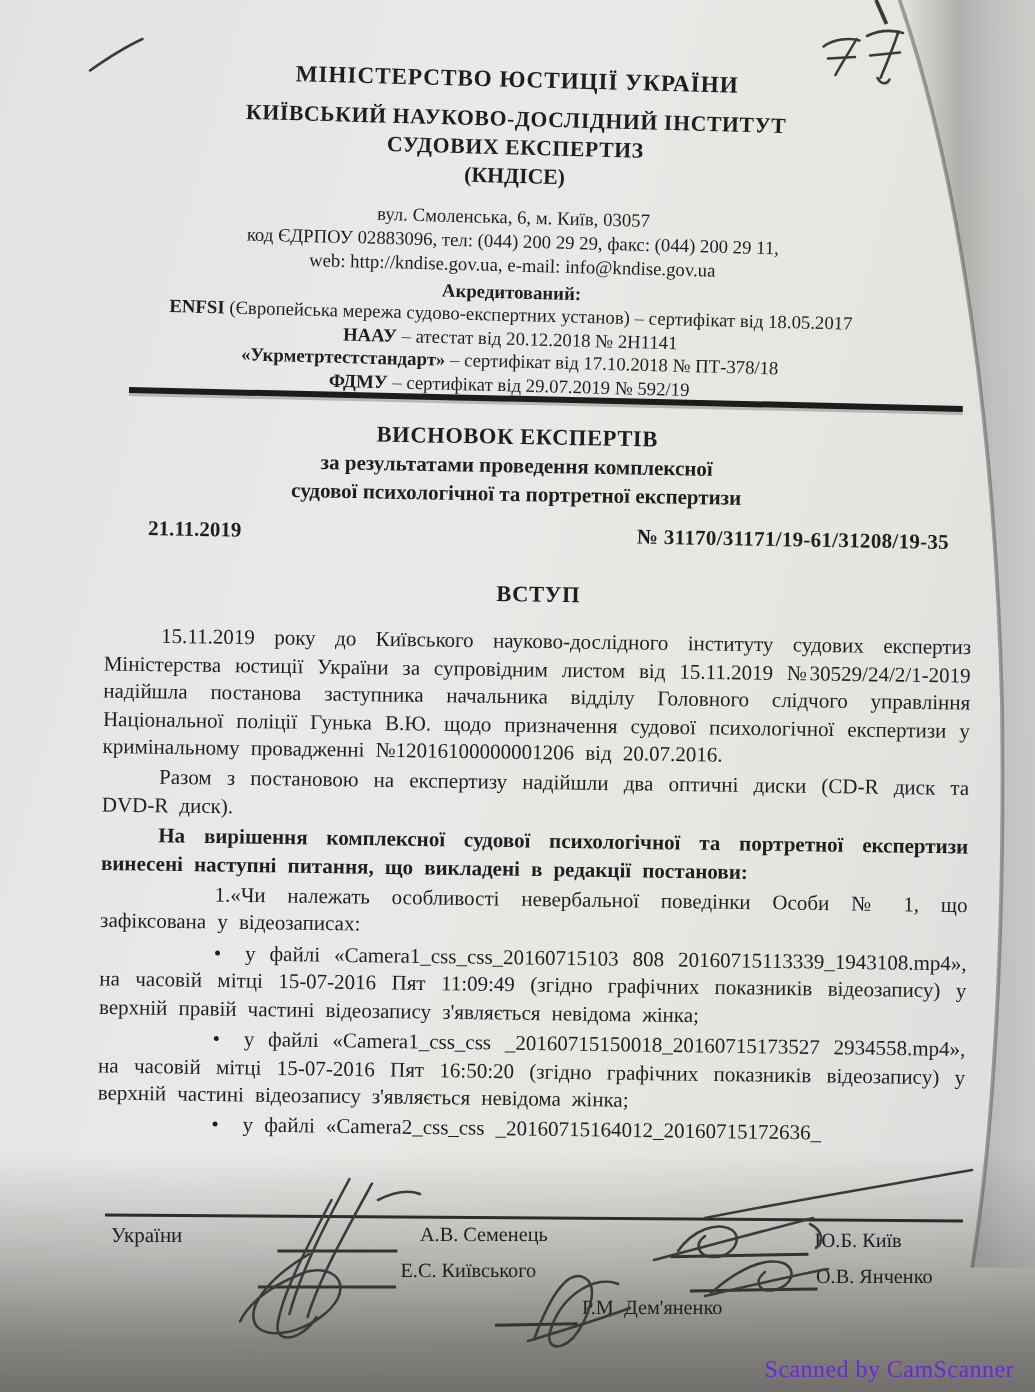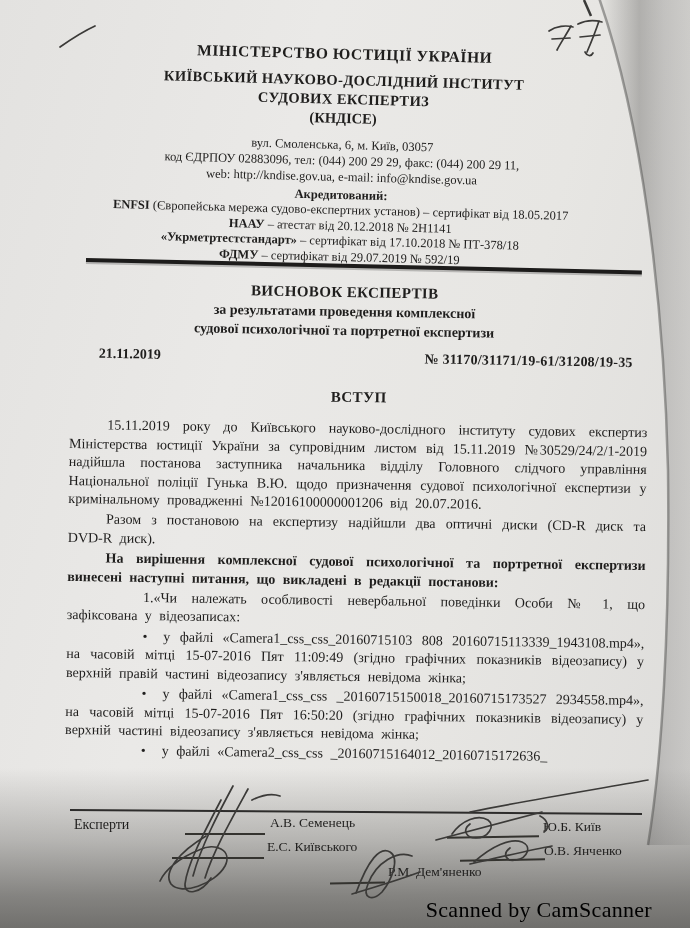--- a/index.html
+++ b/index.html
@@ -67,35 +67,35 @@
   .p-bold{font-weight:bold;}
   .q-num{display:inline-block;min-width:30px;}
   .bullet .bmark{display:inline-block;margin-right:16px;}
   .bullet{word-spacing:.34em;}
 
   
   .sig-block{position:absolute;inset:0;font-size:13.5px;}
   .sig-rule{position:absolute;left:70px;top:809px;width:572px;height:2px;background:#2d2c2b;transform:rotate(.4deg);transform-origin:0 50%;}
   .sig-label{position:absolute;left:74px;top:817px;font-size:14px;}
   .sig-name{position:absolute;white-space:nowrap;}
-  .n-semenets{left:270px;top:815px;}
+  .n-semenets{left:280px;top:815px;}
   .n-lytvynenko{left:267px;top:839px;}
   .n-demianenko{left:388px;top:864px;}
   .n-irkhin{left:543px;top:819px;}
   .n-yanchenko{left:544px;top:843px;}
   .sig-line{position:absolute;height:1.5px;background:#34332f;}
   .u1{left:185px;top:833px;width:80px;}
   .u2{left:172px;top:857px;width:92px;}
   .u3{left:330px;top:882px;width:55px;transform:rotate(-1deg);}
   .u4{left:447px;top:836px;width:92px;transform:rotate(-1deg);}
   .u5{left:460px;top:859px;width:85px;transform:rotate(-1deg);}
 
   .watermark{
-    position:absolute;right:38px;bottom:5px;z-index:4;
-    font-size:22px;color:#000000;letter-spacing:.3px;
+    position:absolute;right:14px;bottom:5px;z-index:4;
+    font-size:16px;color:#6d28d9;letter-spacing:.3px;
   }
 </style>
 </head>
 <body>
 
 <div class="page"></div>
 <div class="bottom-shade"></div>
 
 <svg class="edge-svg" viewBox="0 0 690 928" xmlns="http://www.w3.org/2000/svg">
   <defs>
@@ -146,21 +146,21 @@
     <p>Разом з постановою на експертизу надійшли два оптичні диски (CD-R диск та DVD-R диск).</p>
     <p class="p-bold">На вирішення комплексної судової психологічної та портретної експертизи винесені наступні питання, що викладені в редакції постанови:</p>
     <p><span class="q-num">1.</span><span>«Чи належать особливості невербальної поведінки Особи № 1, що зафіксована у відеозаписах:</span></p>
     <p class="bullet"><span class="bmark">•</span><span>у файлі «Camera1_css_css_20160715103 808 20160715113339_1943108.mp4», на часовій мітці 15-07-2016 Пят 11:09:49 (згідно графічних показників відеозапису) у верхній правій частині відеозапису з'являється невідома жінка;</span></p>
     <p class="bullet"><span class="bmark">•</span><span>у файлі «Camera1_css_css _20160715150018_20160715173527 2934558.mp4», на часовій мітці 15-07-2016 Пят 16:50:20 (згідно графічних показників відеозапису) у верхній частині відеозапису з'являється невідома жінка;</span></p>
     <p class="bullet"><span class="bmark">•</span><span>у файлі «Camera2_css_css _20160715164012_20160715172636_</span></p>
   </div>
 
   <div class="sig-block">
     <div class="sig-rule"></div>
-    <span class="sig-label">Експерти</span>
+    <span class="sig-label">України</span>
     <span class="sig-name n-semenets">А.В. Семенець</span>
     <span class="sig-name n-lytvynenko">Е.С. Київського</span>
     <span class="sig-name n-demianenko">Р.М. Дем'яненко</span>
     <span class="sig-name n-irkhin">Ю.Б. Київ</span>
     <span class="sig-name n-yanchenko">О.В. Янченко</span>
     <div class="sig-line u1"></div>
     <div class="sig-line u2"></div>
     <div class="sig-line u3"></div>
     <div class="sig-line u4"></div>
     <div class="sig-line u5"></div>

